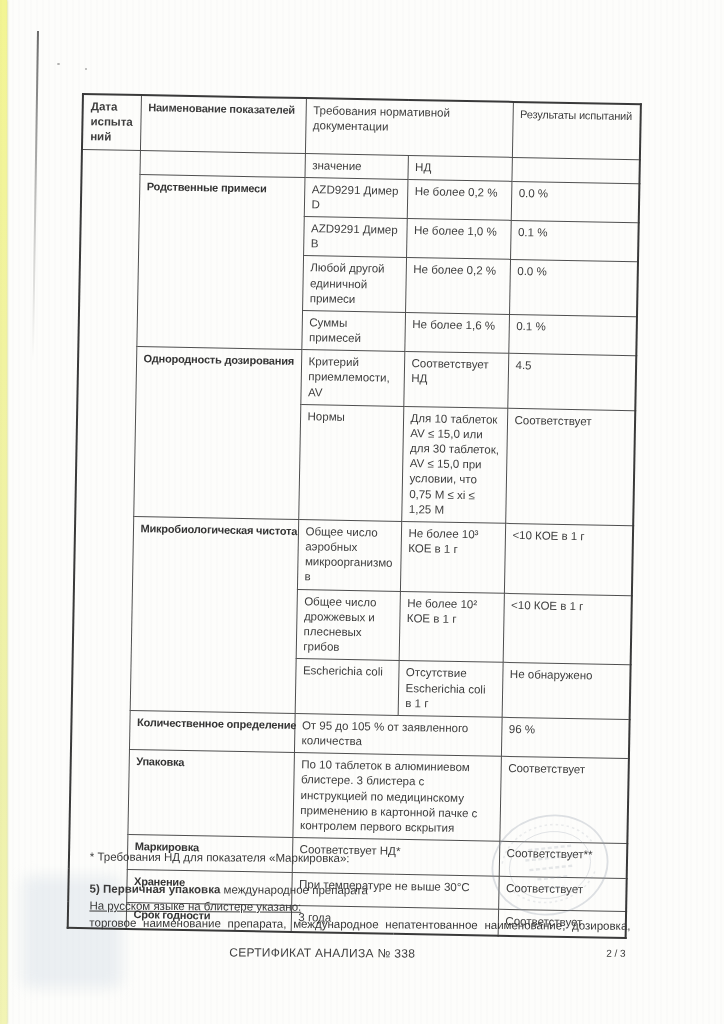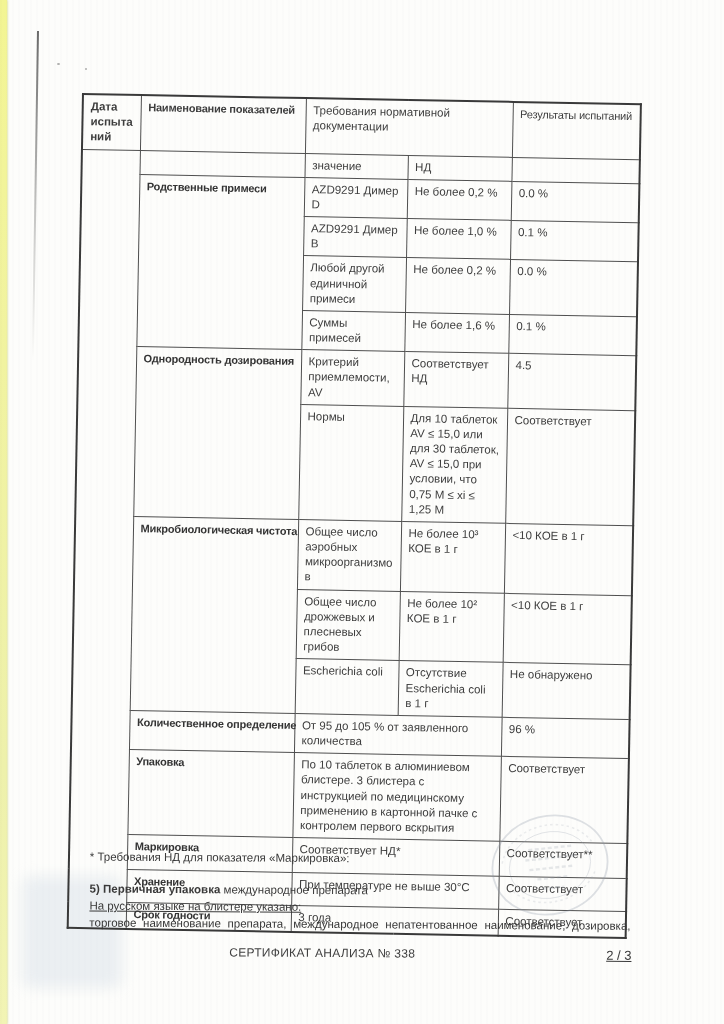--- a/index.html
+++ b/index.html
@@ -65,21 +65,21 @@
     position:absolute;left:0;top:0;width:724px;height:1024px;
     transform:rotate(0.35deg);transform-origin:0 0;
     font-size:11.5px;color:#3a3a3a;
   }
   .fline{position:absolute;white-space:nowrap;}
   .f1{left:95px;top:850px;}
   .f2{left:95px;top:882px;}
   .f3{left:95px;top:899px;text-decoration:underline;}
   .f4{left:95px;top:916px;width:562px;white-space:normal;word-spacing:3.5px;color:#383838;}
   .cert-title{left:235px;top:944px;font-size:12px;letter-spacing:.3px;color:#3f3f3f;}
-  .page-num{left:612px;top:944px;font-size:13px;text-decoration:underline;}
+  .page-num{left:612px;top:944px;font-size:10px;}
 </style>
 </head>
 <body>
 
 <div class="yellow-strip"></div>
 <div class="scan-streaks"></div>
 <div class="edge-line"></div>
 <div class="smudge"></div>
 <div class="speck s1"></div>
 <div class="speck s2"></div>

